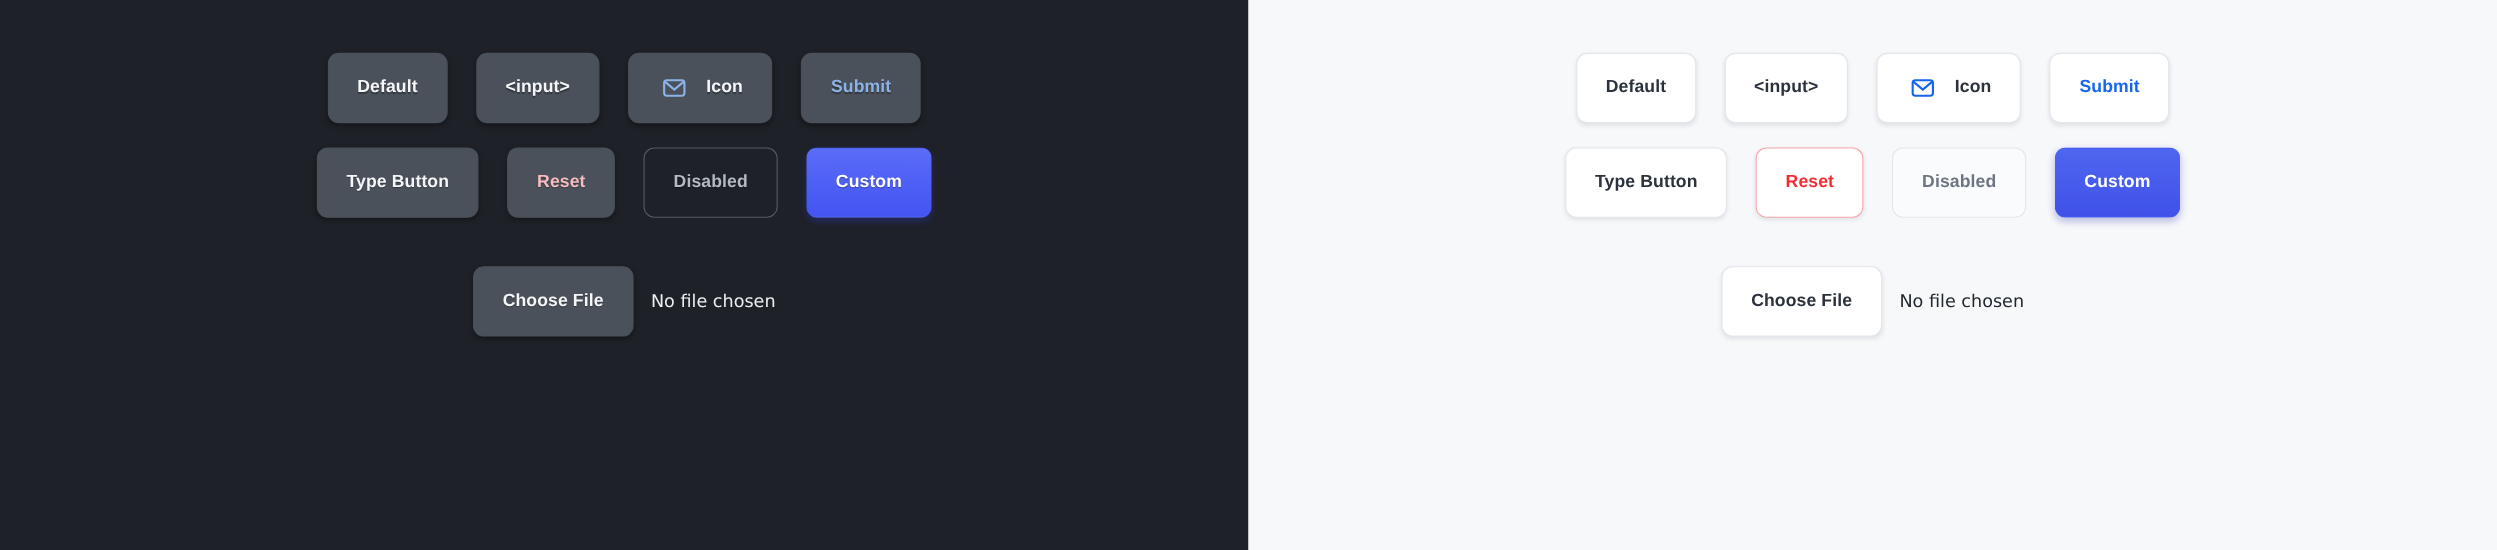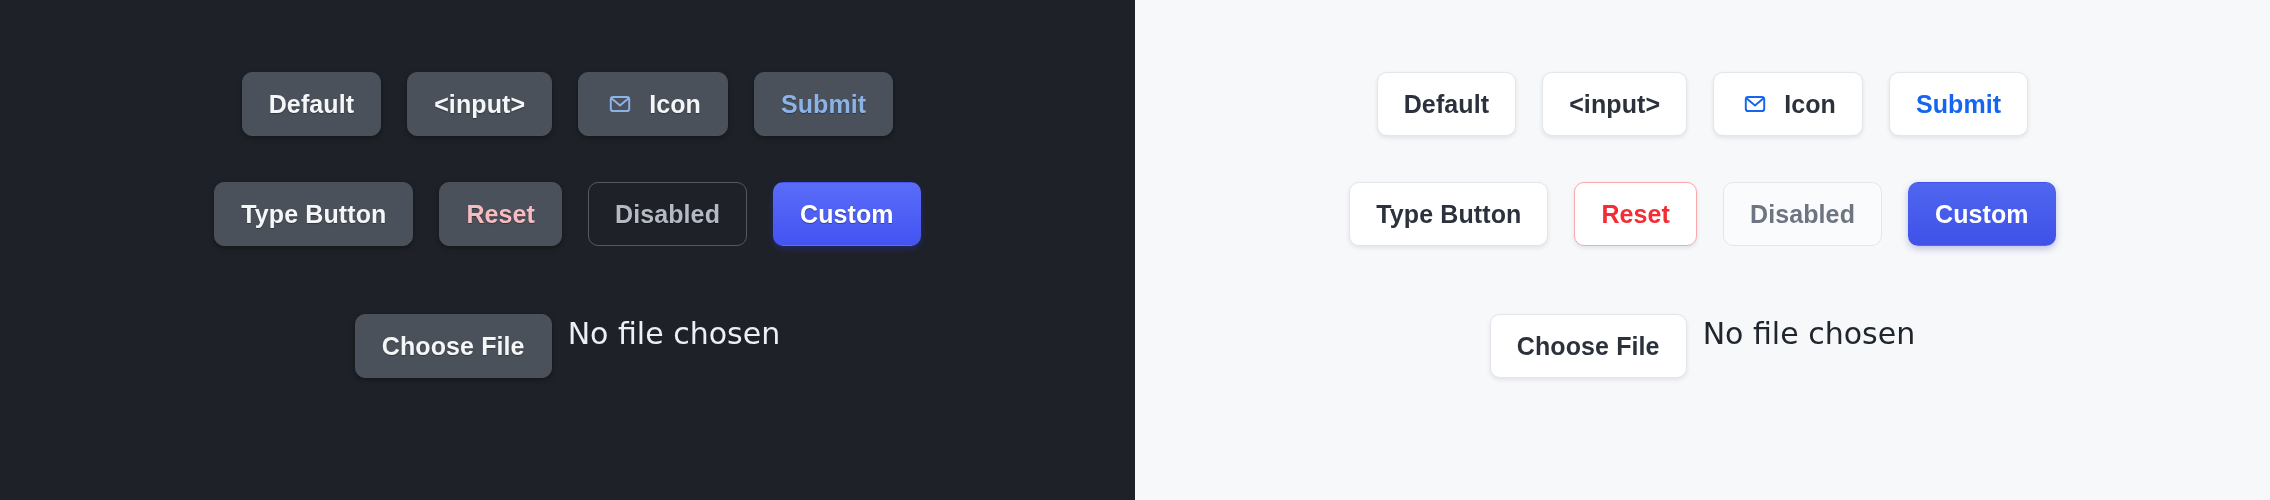--- a/index.html
+++ b/index.html
@@ -39,35 +39,34 @@
     justify-content: center;
     gap: 26px;
   }
   .row--file { gap: 16px; margin-top: 22px; }
 
   .btn {
     border: 1.5px solid transparent;
     border-radius: 10px;
     font-family: "Liberation Sans", sans-serif;
     font-weight: bold;
-    font-size: 25px;
+    font-size: 16px;
     line-height: 1;
     letter-spacing: 0.1px;
     cursor: pointer;
     display: inline-flex;
     align-items: center;
     justify-content: flex-start;
     gap: 14px;
     white-space: nowrap;
     text-align: center;
     padding: 0 26px;
     height: 64px;
     outline: none;
     user-select: none;
-    margin-top: 24px;
   }
 
   
   .panel--dark .btn {
     background: #4b515b;
     color: #f4f6f8;
     border-color: #4b515b;
     box-shadow: 0 2px 5px rgba(0,0,0,0.34);
     text-shadow: 0 1px 1px rgba(0,0,0,0.35);
   }
@@ -114,21 +113,21 @@
     color: #ffffff;
     box-shadow: 0 3px 7px rgba(40,50,160,0.28);
   }
   .panel--light .file-status { color: #20262e; }
   .panel--light .mail-icon { stroke: #1565f0; }
 
   .btn--file { padding: 0 26px; }
 
   .file-status {
     font-family: "DejaVu Sans", sans-serif;
-    font-size: 30px;
+    font-size: 16px;
     font-weight: normal;
     line-height: 1;
     white-space: nowrap;
   }
 
   .icon-wrap {
     display: inline-flex;
     align-items: center;
     justify-content: center;
     width: 30px; height: 30px;

